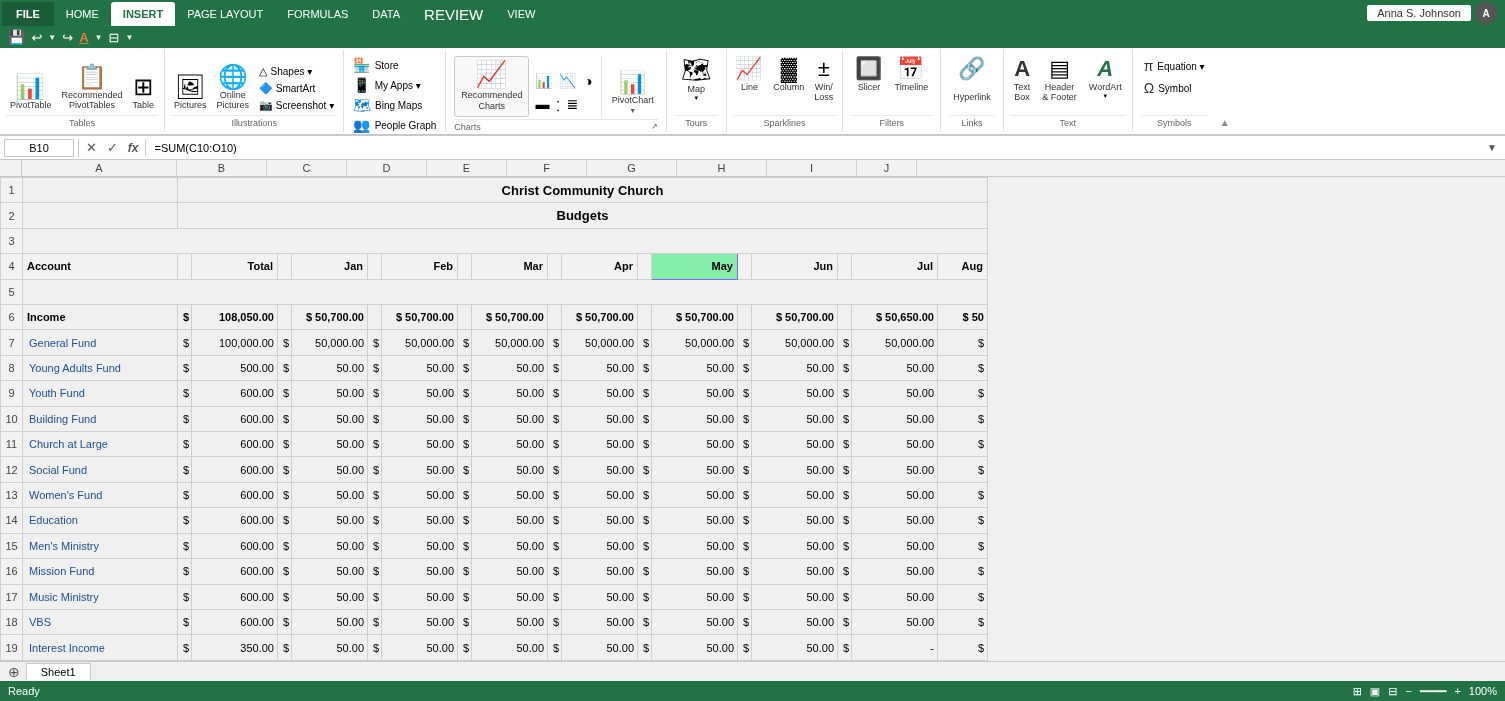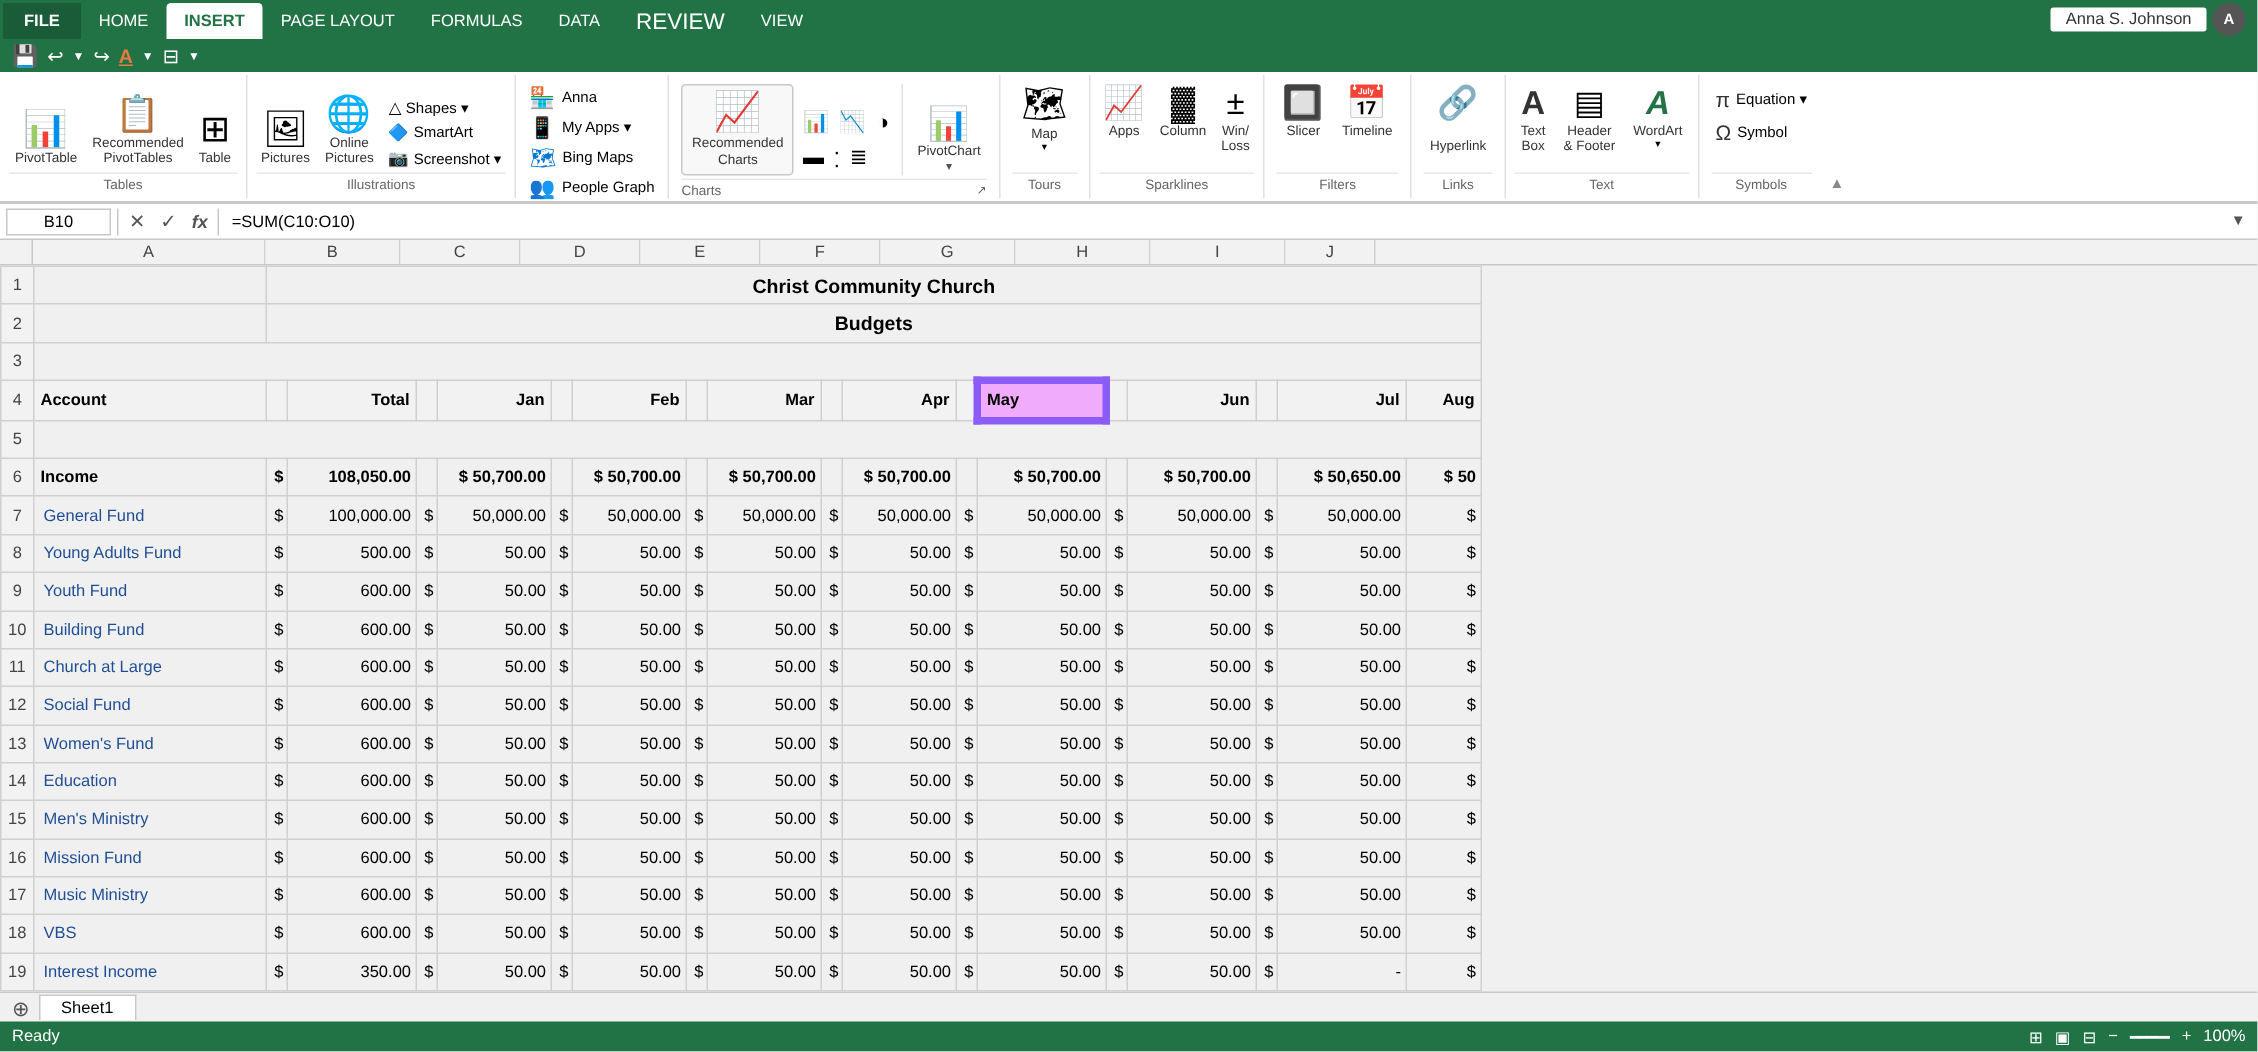--- a/index.html
+++ b/index.html
@@ -83,21 +83,21 @@
           </div>
         </div>
       </div>
       <div style="font-size:9px;color:#666;text-align:center;padding-bottom:2px;width:100%;border-top:1px solid #e8e8e8;margin-top:2px;padding-top:2px;">Illustrations</div>
     </div>
 
     <div style="display:flex; flex-direction:column; align-items:center; justify-content:space-between; padding:2px 6px; border-right:1px solid #e0e0e0; min-width:90px;">
       <div style="display:flex;flex-direction:column;gap:2px;padding-top:4px;flex:1;">
         <div style="display:flex;align-items:center;gap:4px;cursor:pointer;padding:1px 3px;border-radius:2px;">
           <span style="font-size:14px; color:#e0a000;">🏪</span>
-          <span style="font-size:10px;">Anna</span>
+          <span style="font-size:10px;">Store</span>
         </div>
         <div style="display:flex;align-items:center;gap:4px;cursor:pointer;padding:1px 3px;border-radius:2px;">
           <span style="font-size:14px; color:#0078d4;">📱</span>
           <span style="font-size:10px;">My Apps ▾</span>
         </div>
         <div style="display:flex;align-items:center;gap:4px;cursor:pointer;padding:1px 3px;border-radius:2px;">
           <span style="font-size:14px; color:#0078d4;">🗺</span>
           <span style="font-size:10px;">Bing Maps</span>
         </div>
         <div style="display:flex;align-items:center;gap:4px;cursor:pointer;padding:1px 3px;border-radius:2px;">
@@ -161,21 +161,21 @@
           <span style="font-size:7px;">▾</span>
         </div>
       </div>
       <div style="font-size:9px;color:#666;text-align:center;padding-bottom:2px;width:100%;border-top:1px solid #e8e8e8;margin-top:2px;padding-top:2px;">Tours</div>
     </div>
 
     <div style="display:flex; flex-direction:column; align-items:center; justify-content:space-between; padding:2px 6px; border-right:1px solid #e0e0e0; min-width:85px;">
       <div style="display:flex;gap:4px;flex:1;padding-top:4px;align-items:flex-start;">
         <div style="display:flex;flex-direction:column;align-items:center;cursor:pointer;padding:2px 3px;border-radius:3px;">
           <span style="font-size:22px;line-height:1;">📈</span>
-          <span style="font-size:9px;color:#333;margin-top:2px;">Apps</span>
+          <span style="font-size:9px;color:#333;margin-top:2px;">Line</span>
         </div>
         <div style="display:flex;flex-direction:column;align-items:center;cursor:pointer;padding:2px 3px;border-radius:3px;">
           <span style="font-size:22px;line-height:1;">▓</span>
           <span style="font-size:9px;color:#333;margin-top:2px;">Column</span>
         </div>
         <div style="display:flex;flex-direction:column;align-items:center;cursor:pointer;padding:2px 3px;border-radius:3px;">
           <span style="font-size:22px;line-height:1;">±</span>
           <span style="font-size:9px;color:#333;margin-top:2px;text-align:center;">Win/<br>Loss</span>
         </div>
       </div>
@@ -316,21 +316,21 @@
     <td style="border:1px solid #d0d0d0;padding:1px 4px;height:18px;font-weight:bold;text-align:right;background:#f2f2f2;">Total</td>
     <td style="border:1px solid #d0d0d0;height:18px;background:#f2f2f2;"></td>
     <td style="border:1px solid #d0d0d0;padding:1px 4px;height:18px;font-weight:bold;text-align:right;background:#f2f2f2;">Jan</td>
     <td style="border:1px solid #d0d0d0;height:18px;background:#f2f2f2;"></td>
     <td style="border:1px solid #d0d0d0;padding:1px 4px;height:18px;font-weight:bold;text-align:right;background:#f2f2f2;">Feb</td>
     <td style="border:1px solid #d0d0d0;height:18px;background:#f2f2f2;"></td>
     <td style="border:1px solid #d0d0d0;padding:1px 4px;height:18px;font-weight:bold;text-align:right;background:#f2f2f2;">Mar</td>
     <td style="border:1px solid #d0d0d0;height:18px;background:#f2f2f2;"></td>
     <td style="border:1px solid #d0d0d0;padding:1px 4px;height:18px;font-weight:bold;text-align:right;background:#f2f2f2;">Apr</td>
     <td style="border:1px solid #d0d0d0;height:18px;background:#f2f2f2;"></td>
-    <td style="border:5px solid #8b5cf6;padding:1px 4px;height:18px;font-weight:bold;text-align:left;background:#f0abfc;">May</td>
+    <td style="border:1px solid #8b5cf6;padding:1px 4px;height:18px;font-weight:bold;text-align:right;background:#86efac;">May</td>
     <td style="border:1px solid #d0d0d0;height:18px;background:#f2f2f2;"></td>
     <td style="border:1px solid #d0d0d0;padding:1px 4px;height:18px;font-weight:bold;text-align:right;background:#f2f2f2;">Jun</td>
     <td style="border:1px solid #d0d0d0;height:18px;background:#f2f2f2;"></td>
     <td style="border:1px solid #d0d0d0;padding:1px 4px;height:18px;font-weight:bold;text-align:right;background:#f2f2f2;">Jul</td>
     <td style="border:1px solid #d0d0d0;padding:1px 4px;height:18px;font-weight:bold;text-align:right;background:#f2f2f2;">Aug</td>
   </tr>
             <tr>
     <td style="background:#f2f2f2;text-align:center;color:#444;border:1px solid #d0d0d0;padding:0 2px;height:18px;">5</td>
     <td style="border:1px solid #d0d0d0;height:18px;" colspan="18"></td>
   </tr>

